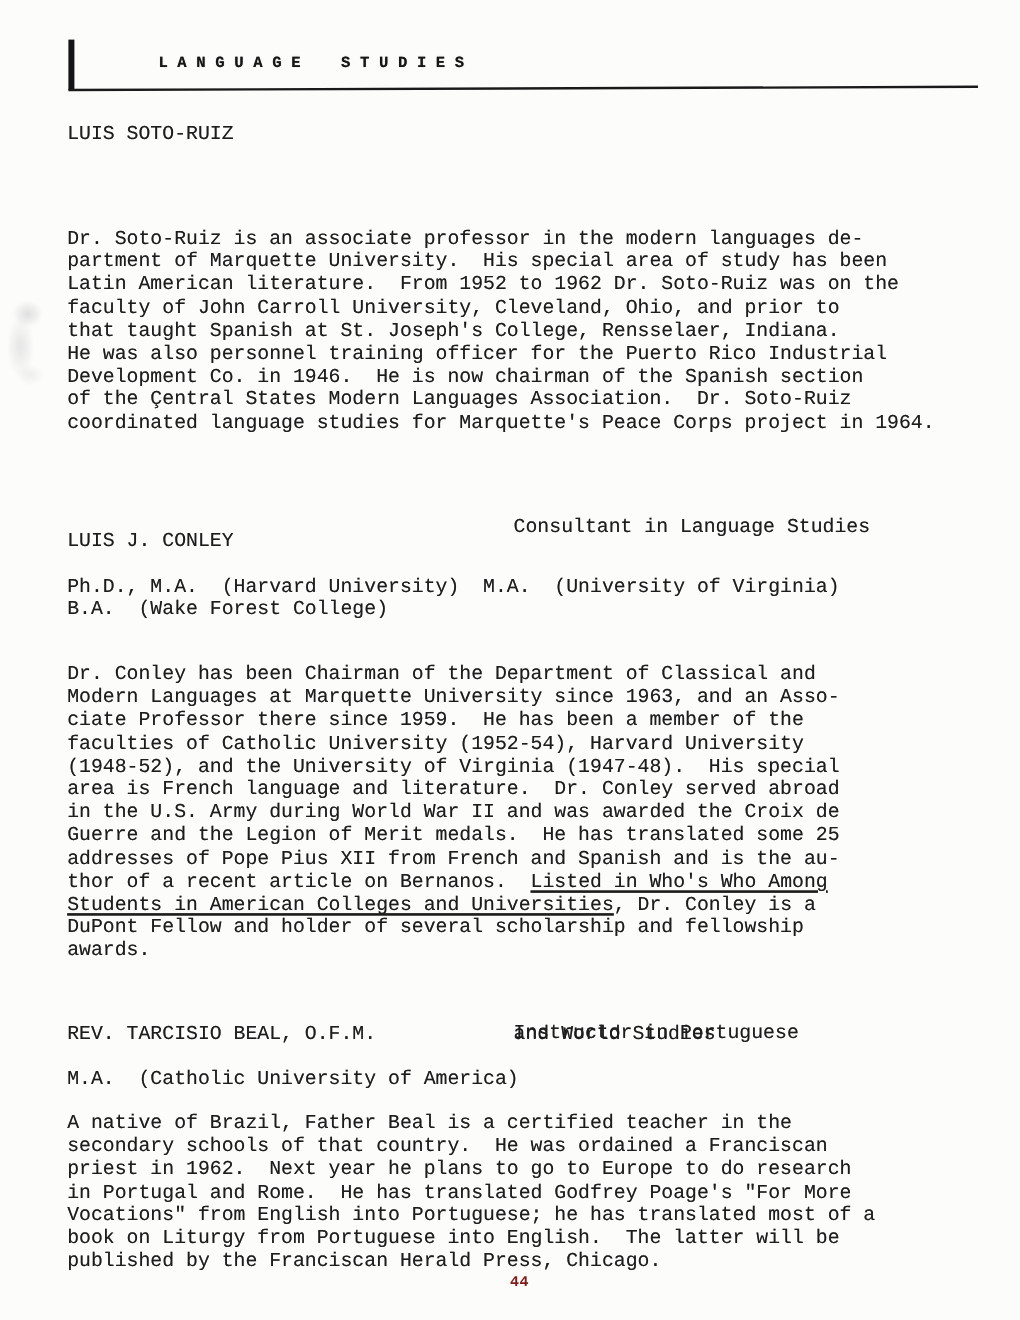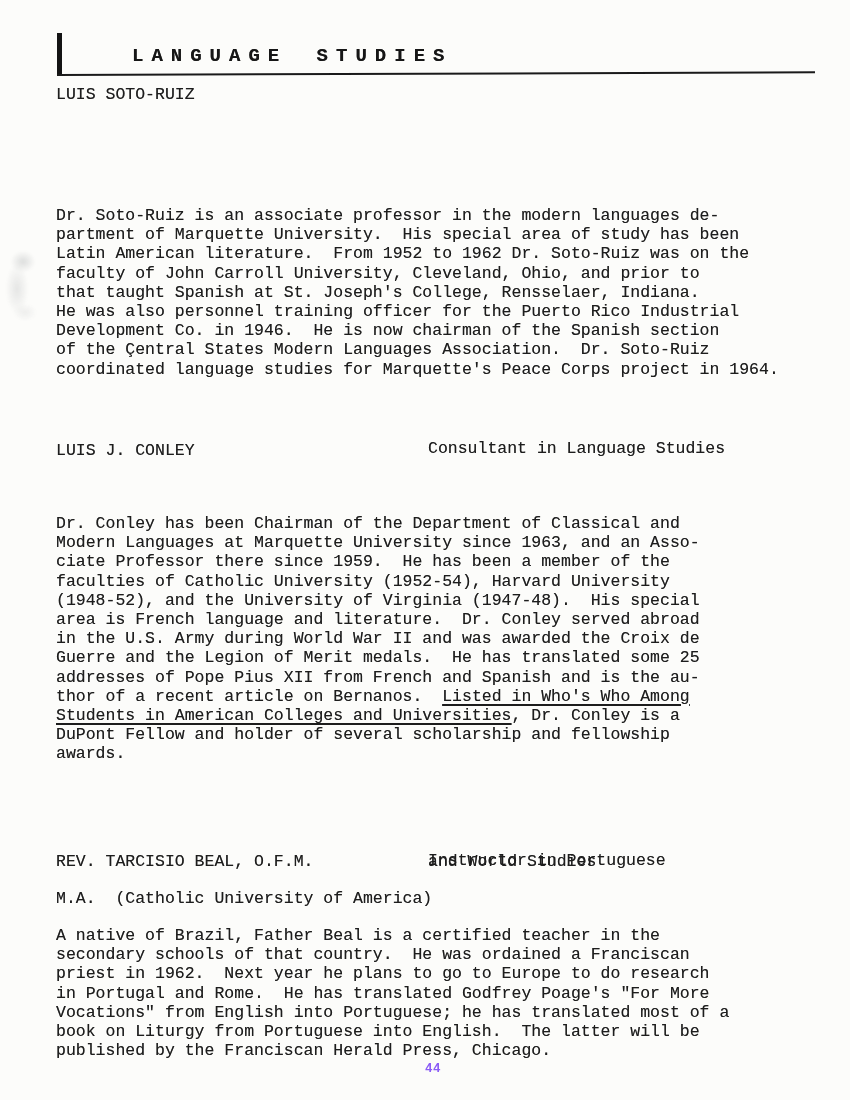--- a/index.html
+++ b/index.html
@@ -31,21 +31,21 @@
     top: 33px;
     width: 5px;
     height: 42px;
     background: #141414;
   }
   .doc-title {
     position: absolute;
     left: 132px;
     top: 45px;
     margin: 0;
-    font-size: 19px;
+    font-size: 13px;
     font-weight: bold;
     letter-spacing: 8px;
     word-spacing: 10px;
     white-space: pre;
     color: #161616;
     text-shadow: 0 0 0.6px rgba(15,15,15,0.7);
   }
   .title-rule {
     position: absolute;
     left: 57px;
@@ -65,21 +65,21 @@
     text-decoration-thickness: 1.5px;
     text-underline-offset: 3px;
   }
   .page-number {
     position: absolute;
     left: 425px;
     top: 1062px;
     font-size: 12.5px;
     font-weight: bold;
     letter-spacing: 0.5px;
-    color: #8b5cf6;
+    color: #7f1d1d;
   }
   .scan-smudge {
     position: absolute;
     left: 1px;
     top: 246px;
     width: 40px;
     height: 78px;
     background:
       radial-gradient(closest-side at 55% 20%, rgba(90,95,100,0.35), rgba(90,95,100,0) 70%),
       radial-gradient(closest-side at 40% 55%, rgba(100,105,110,0.28), rgba(100,105,110,0) 72%),
@@ -93,34 +93,36 @@
 <body>
 
 <div class="page">
 
   <div class="scan-smudge"></div>
 
   <div class="accent-bar"></div>
   <h1 class="doc-title">LANGUAGE STUDIES</h1>
   <div class="title-rule"></div>
 
-  <div class="mono entry-name" style="top:85px">LUIS SOTO-RUIZ</div>
-  <div class="mono bio" style="top:206px">Dr. Soto-Ruiz is an associate professor in the modern languages de-
+  <div class="mono entry-name" style="top:102px">LUIS SOTO-RUIZ</div>
+  <div class="mono bio" style="top:189px">Dr. Soto-Ruiz is an associate professor in the modern languages de-
 partment of Marquette University.  His special area of study has been
 Latin American literature.  From 1952 to 1962 Dr. Soto-Ruiz was on the
 faculty of John Carroll University, Cleveland, Ohio, and prior to
 that taught Spanish at St. Joseph's College, Rensselaer, Indiana.
 He was also personnel training officer for the Puerto Rico Industrial
 Development Co. in 1946.  He is now chairman of the Spanish section
 of the Çentral States Modern Languages Association.  Dr. Soto-Ruiz
 coordinated language studies for Marquette's Peace Corps project in 1964.</div>
 
   <div class="mono entry-name" style="top:441px">LUIS J. CONLEY</div>
-  <div class="mono entry-role" style="top:439px">Consultant in Language Studies</div>
-  <div class="mono bio" style="top:514px"><span>Dr. Conley has been Chairman of the Department of Classical and
+  <div class="mono entry-role" style="top:429px">Consultant in Language Studies</div>
+  <div class="mono degrees" style="top:479px">Ph.D., M.A.  (Harvard University)  M.A.  (University of Virginia)
+B.A.  (Wake Forest College)</div>
+  <div class="mono bio" style="top:552px"><span>Dr. Conley has been Chairman of the Department of Classical and
 Modern Languages at Marquette University since 1963, and an Asso-
 ciate Professor there since 1959.  He has been a member of the
 faculties of Catholic University (1952-54), Harvard University
 (1948-52), and the University of Virginia (1947-48).  His special
 area is French language and literature.  Dr. Conley served abroad
 in the U.S. Army during World War II and was awarded the Croix de
 Guerre and the Legion of Merit medals.  He has translated some 25
 addresses of Pope Pius XII from French and Spanish and is the au-
 thor of a recent article on Bernanos.  </span><span class="underlined">Listed in Who's Who Among
 Students in American Colleges and Universities</span><span>, Dr. Conley is a

